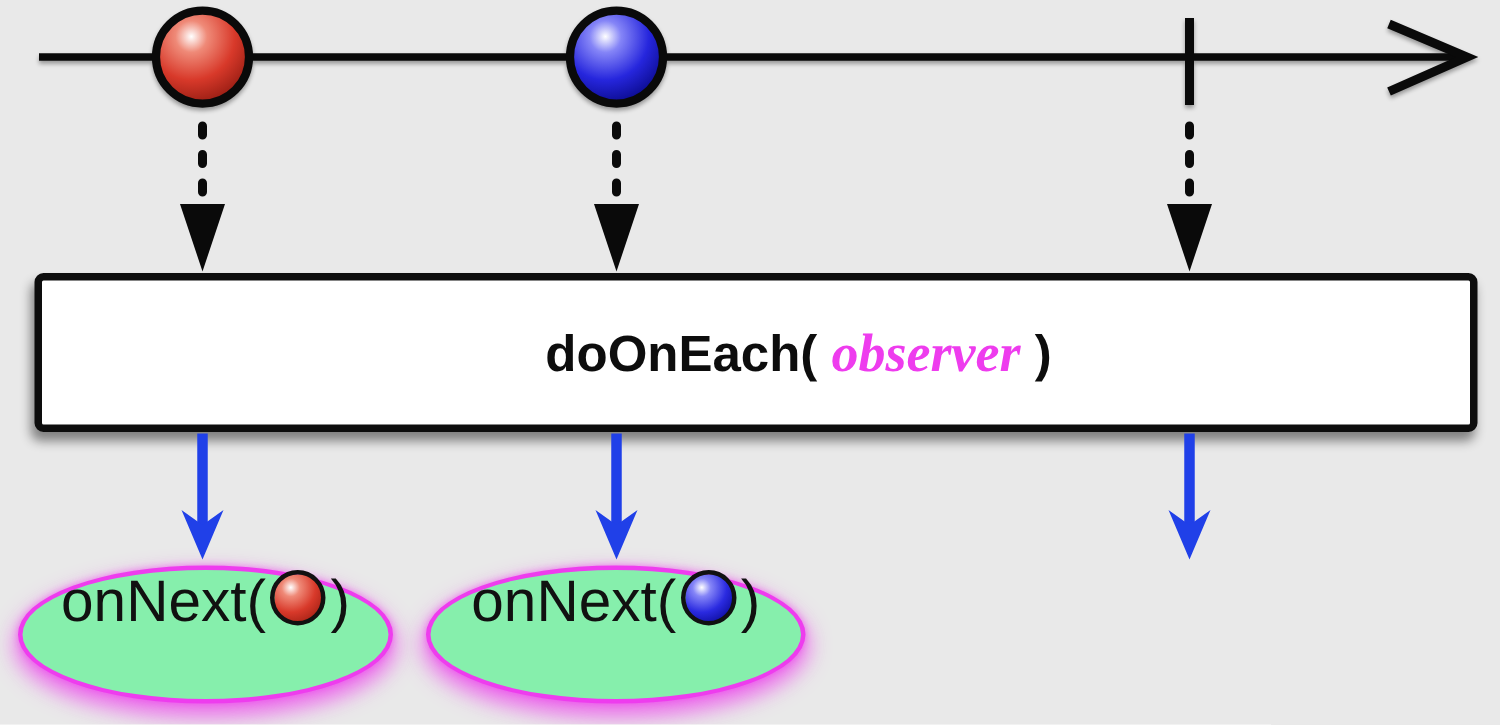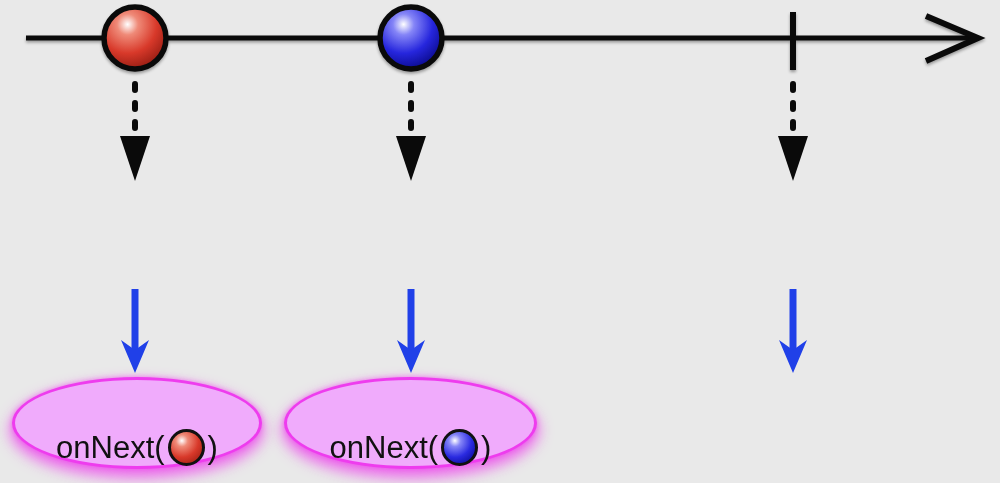--- a/index.html
+++ b/index.html
@@ -46,28 +46,28 @@
     font-family: "Liberation Serif", serif;
     font-style: italic;
     font-weight: bold;
     font-size: 36px;
     color: var(--magenta, #ee3cee);
   }
 
   .callout {
     position: absolute;
     box-sizing: border-box;
-    background: #f0abfc;
+    background: #86efac;
     border: 3px solid var(--magenta, #ee3cee);
     border-radius: 50%;
     box-shadow: 0 7px 14px 2px rgba(236,62,236,0.75), 0 0 5px rgba(236,62,236,0.55);
     display: flex;
-    align-items: flex-end;
+    align-items: flex-start;
     justify-content: center;
-    font-size: 31px;
+    font-size: 39px;
     color: #111111;
     white-space: pre;
   }
   .callout-1 { left: 12px;  top: 377px; width: 250px; height: 92px; }
   .callout-2 { left: 284px; top: 377px; width: 253px; height: 92px; }
   .callout-3 { left: 663px; top: 375px; width: 263px; height: 92px; }
 
   .mini-marble {
     display: inline-block;
     width: 31px; height: 31px;
@@ -81,20 +81,25 @@
   }
   .mini-blue {
     background: radial-gradient(circle at 35% 28%, #ffffff 0%, #8585f7 20%, #2a2ae0 55%, #000080 100%);
   }
 </style>
 </head>
 <body>
 
 <div class="stage">
 
+  <div class="op-box">
+    <div class="op-label">
+      <span>doOnEach( </span><span class="op-param">observer</span><span> )</span>
+    </div>
+  </div>
 
   <div class="callout callout-1">
     <span>onNext(</span><span class="mini-marble mini-red"></span><span>)</span>
   </div>
 
   <div class="callout callout-2">
     <span>onNext(</span><span class="mini-marble mini-blue"></span><span>)</span>
   </div>
 
 

